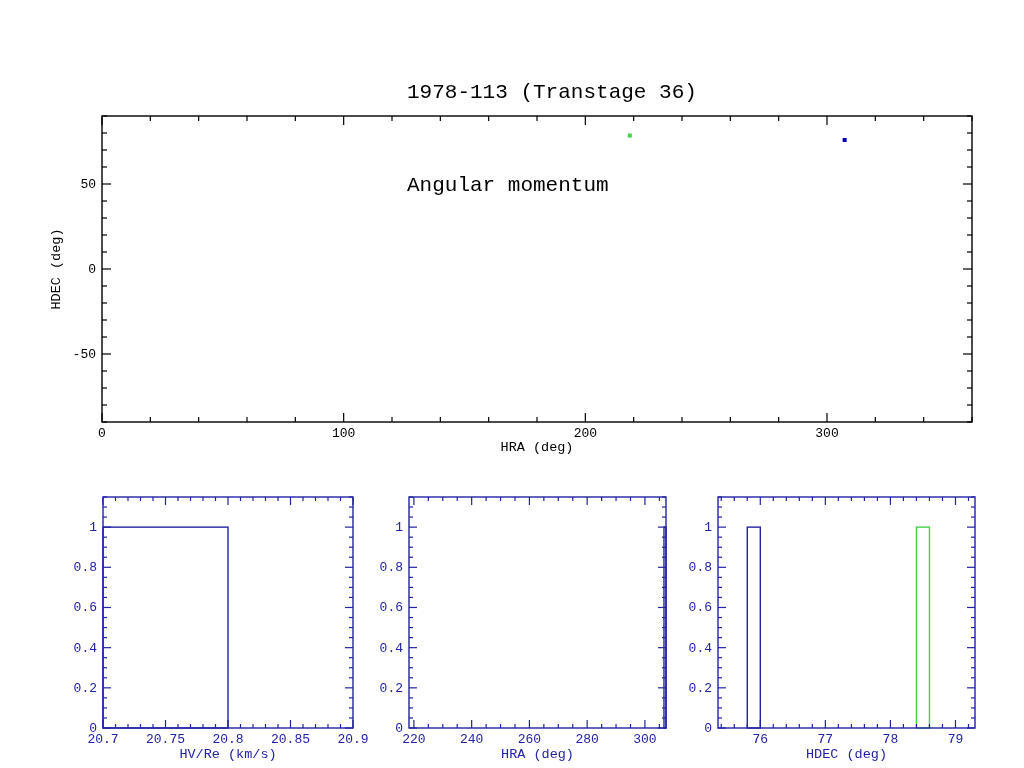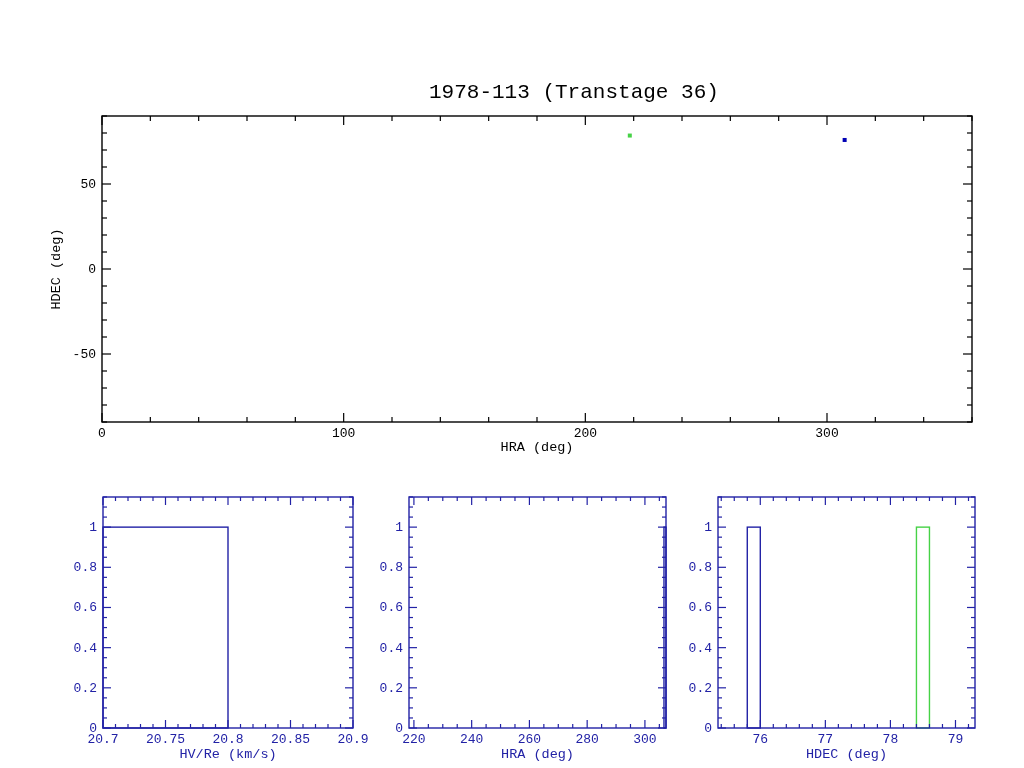--- a/index.html
+++ b/index.html
@@ -1,28 +1,29 @@
 <!DOCTYPE html>
 <html><head>
 <meta charset="utf-8">
 <style>
   html,body{margin:0;padding:0;background:#fff;}
   .screen{position:relative;width:1024px;height:768px;background:#fff;overflow:hidden;
           font-family:"Liberation Mono","DejaVu Sans Mono",monospace;}
-  .title{position:absolute;left:429px;top:15px;color:#000;
+  .title{position:absolute;left:407px;top:15px;color:#000;
          font-size:21px;line-height:31px;white-space:pre;}
   #plots{position:absolute;left:0;top:0;}
   svg text{font-family:"Liberation Mono","DejaVu Sans Mono",monospace;}
 </style>
 </head>
 <body>
 
 <div class="screen">
   <div class="title">
     <div>1978-113 (Transtage 36)</div>
+    <div>Angular momentum</div>
   </div>
   <svg id="plots" width="1024" height="768" viewBox="0 0 1024 768">
       <g>
         <rect x="627.8" y="133.55" width="4" height="4" fill="#46d246"></rect>
         <rect x="842.6416666666667" y="137.96999999999997" width="4" height="4" fill="#0000b4"></rect>
         <rect x="102" y="116" width="870" height="306" fill="none" stroke="#000000" stroke-width="1.4"></rect>
         <g stroke="#000000" stroke-width="1.2">
           <line x1="102" y1="422" x2="102" y2="413"></line>
           <line x1="102" y1="116" x2="102" y2="125"></line>
           <line x1="343.66666666666663" y1="422" x2="343.66666666666663" y2="413"></line>

